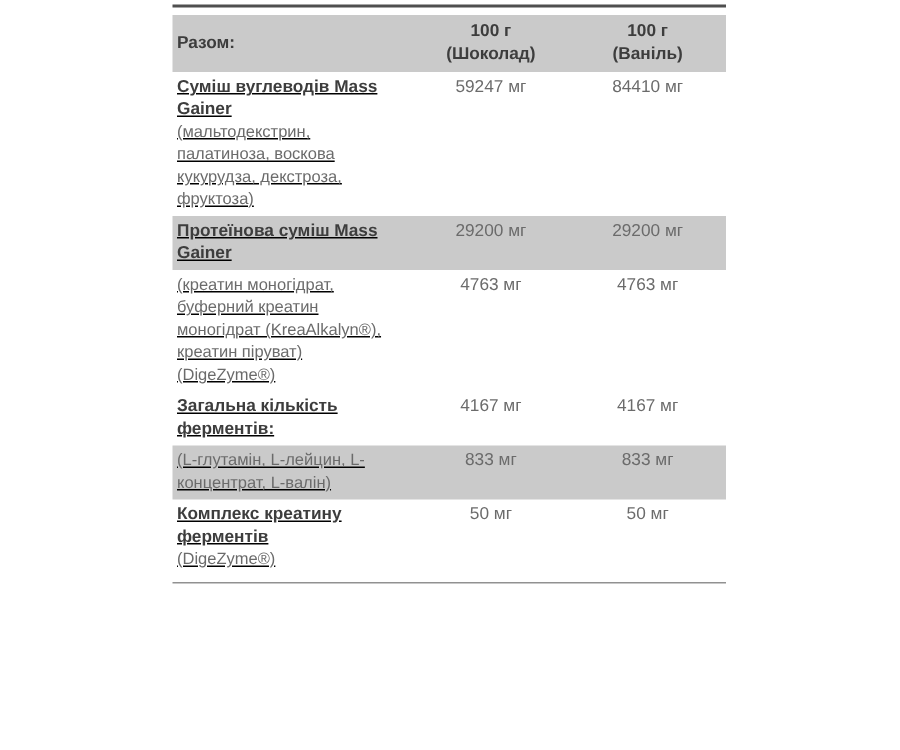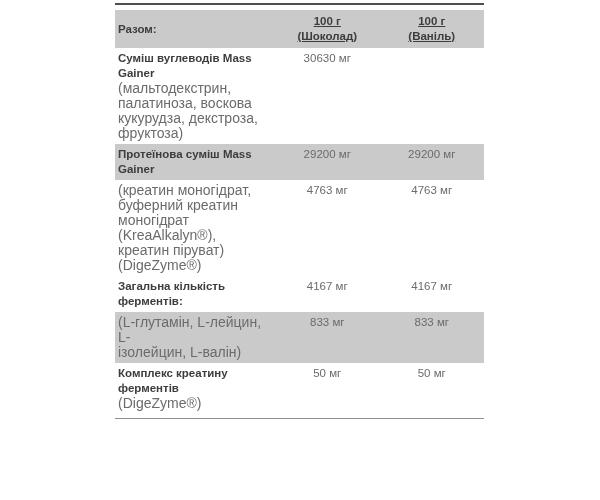--- a/index.html
+++ b/index.html
@@ -34,47 +34,46 @@
     padding-bottom: 4px;
   }
   .row {
     display: grid;
     grid-template-columns: 160px 104.5px 104.5px;
     padding: 3px 0;
     align-items: start;
   }
   .row.shaded { background: var(--shade); }
   .header-row { padding: 4px 0; min-height: 38px; align-items: center; }
-  .name-cell { padding-left: 3px; }
+  .name-cell { padding-left: 3px; text-decoration: underline; }
   .ing-name {
     font-size: 11.5px;
     line-height: 15px;
     font-weight: bold;
     color: var(--dark);
     white-space: pre-line;
   }
   .ing-sub {
-    font-size: 14px;
+    font-size: 11px;
     line-height: 15px;
     font-weight: normal;
     color: var(--muted);
     white-space: pre-line;
   }
   .val {
     font-size: 11.5px;
     line-height: 15px;
     color: var(--muted);
     text-align: center;
     white-space: pre-line;
   }
   .header-row .val {
     font-weight: bold;
     color: var(--dark);
     align-self: center;
-    text-decoration: underline;
   }
   .header-label {
     font-size: 11.5px;
     line-height: 15px;
     font-weight: bold;
     color: var(--dark);
     padding-left: 3px;
     align-self: center;
   }
 </style>
@@ -94,21 +93,22 @@
 
     <div class="row">
       <div class="name-cell">
         <div class="ing-name">Суміш вуглеводів Mass
 Gainer</div>
         <div class="ing-sub">(мальтодекстрин,
 палатиноза, воскова
 кукурудза, декстроза,
 фруктоза)</div>
       </div>
-      <div class="val">30630 мг</div>
+      <div class="val">59247 мг</div>
+      <div class="val">84410 мг</div>
     </div>
 
     <div class="row shaded">
       <div class="name-cell">
         <div class="ing-name">Протеїнова суміш Mass
 Gainer</div>
       </div>
       <div class="val">29200 мг</div>
       <div class="val">29200 мг</div>
     </div>
@@ -131,21 +131,21 @@
 ферментів:</div>
         <div class="ing-sub"></div>
       </div>
       <div class="val">4167 мг</div>
       <div class="val">4167 мг</div>
     </div>
 
     <div class="row shaded">
       <div class="name-cell">
         <div class="ing-sub">(L-глутамін, L-лейцин, L-
-ізолейцин, L-валін)</div>
+концентрат, L-валін)</div>
       </div>
       <div class="val">833 мг</div>
       <div class="val">833 мг</div>
     </div>
 
     <div class="row">
       <div class="name-cell">
         <div class="ing-name">Комплекс креатину
 ферментів</div>
         <div class="ing-sub">(DigeZyme®)</div>

